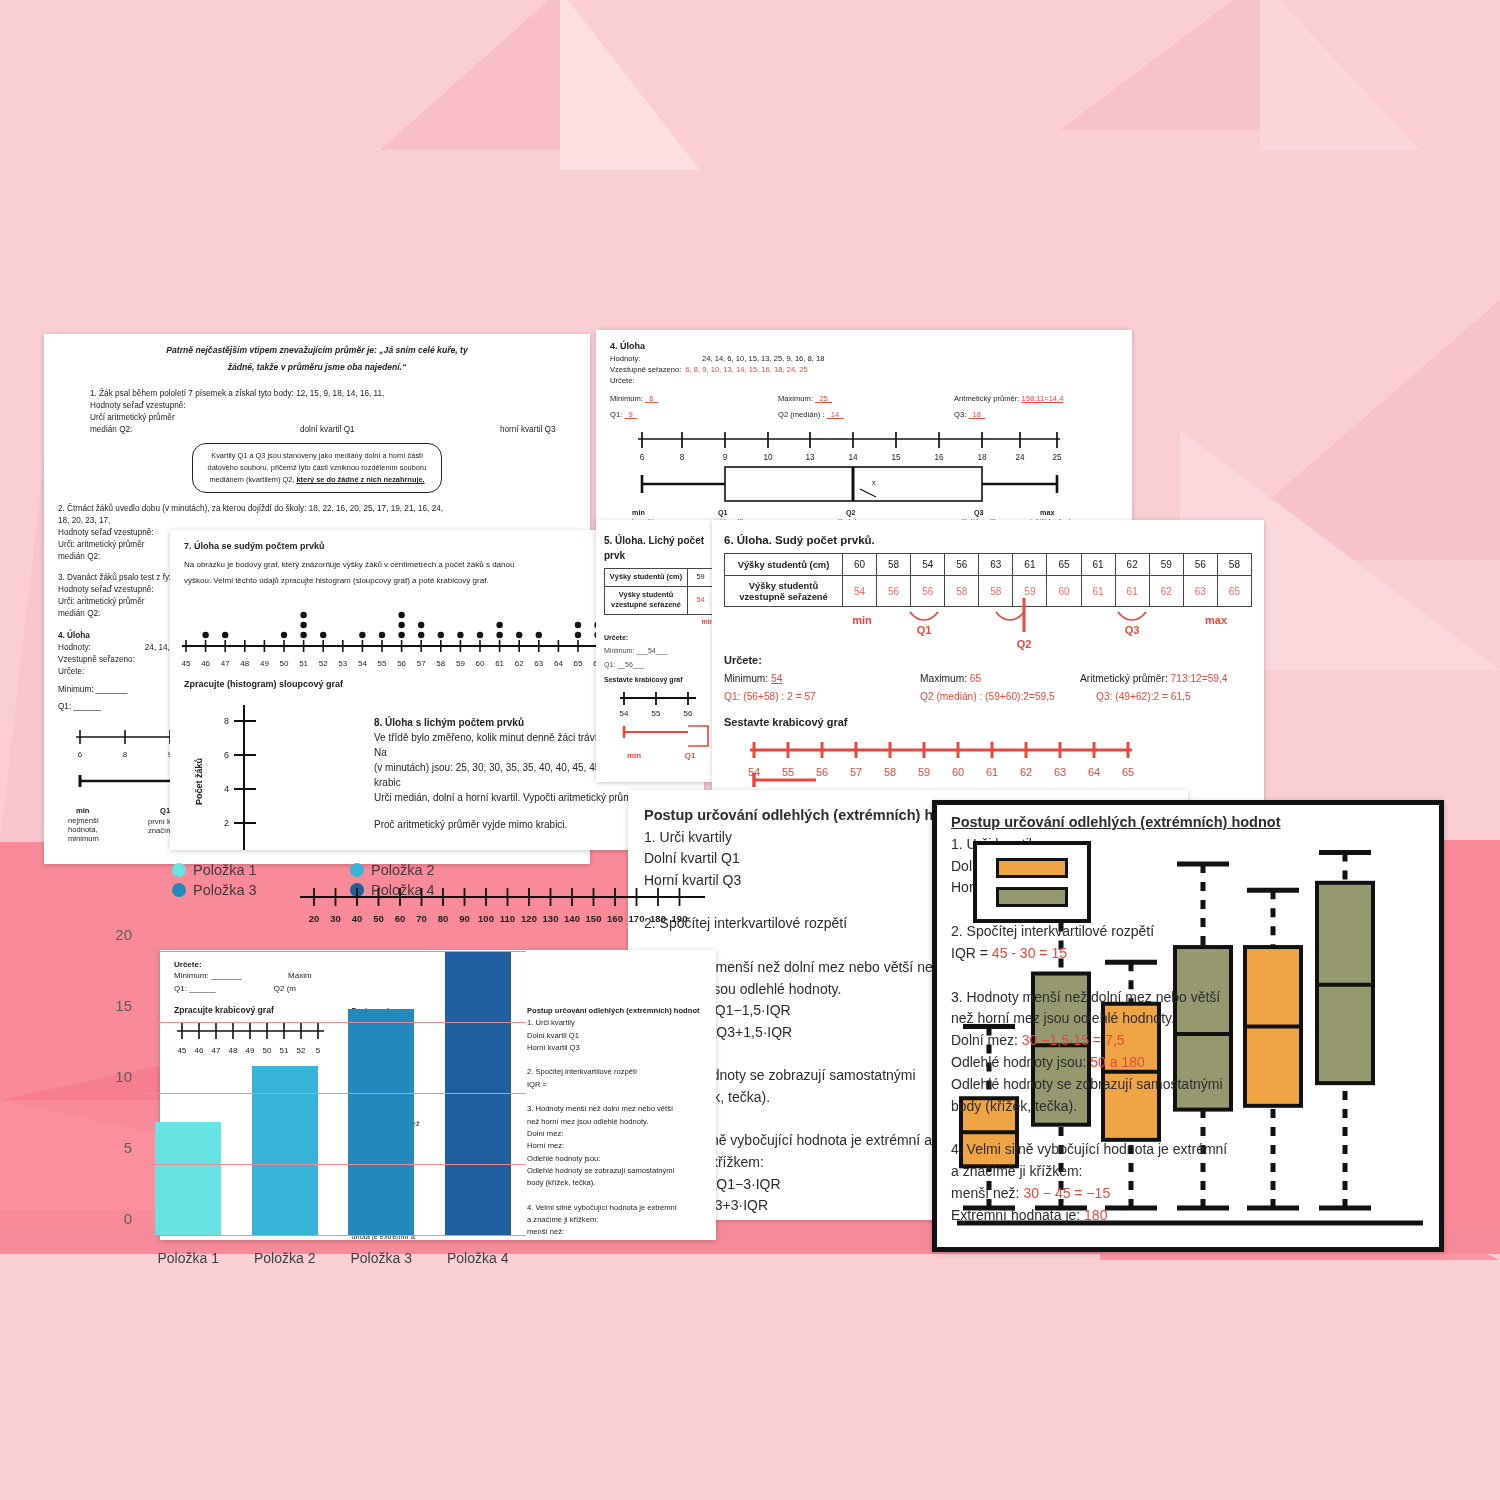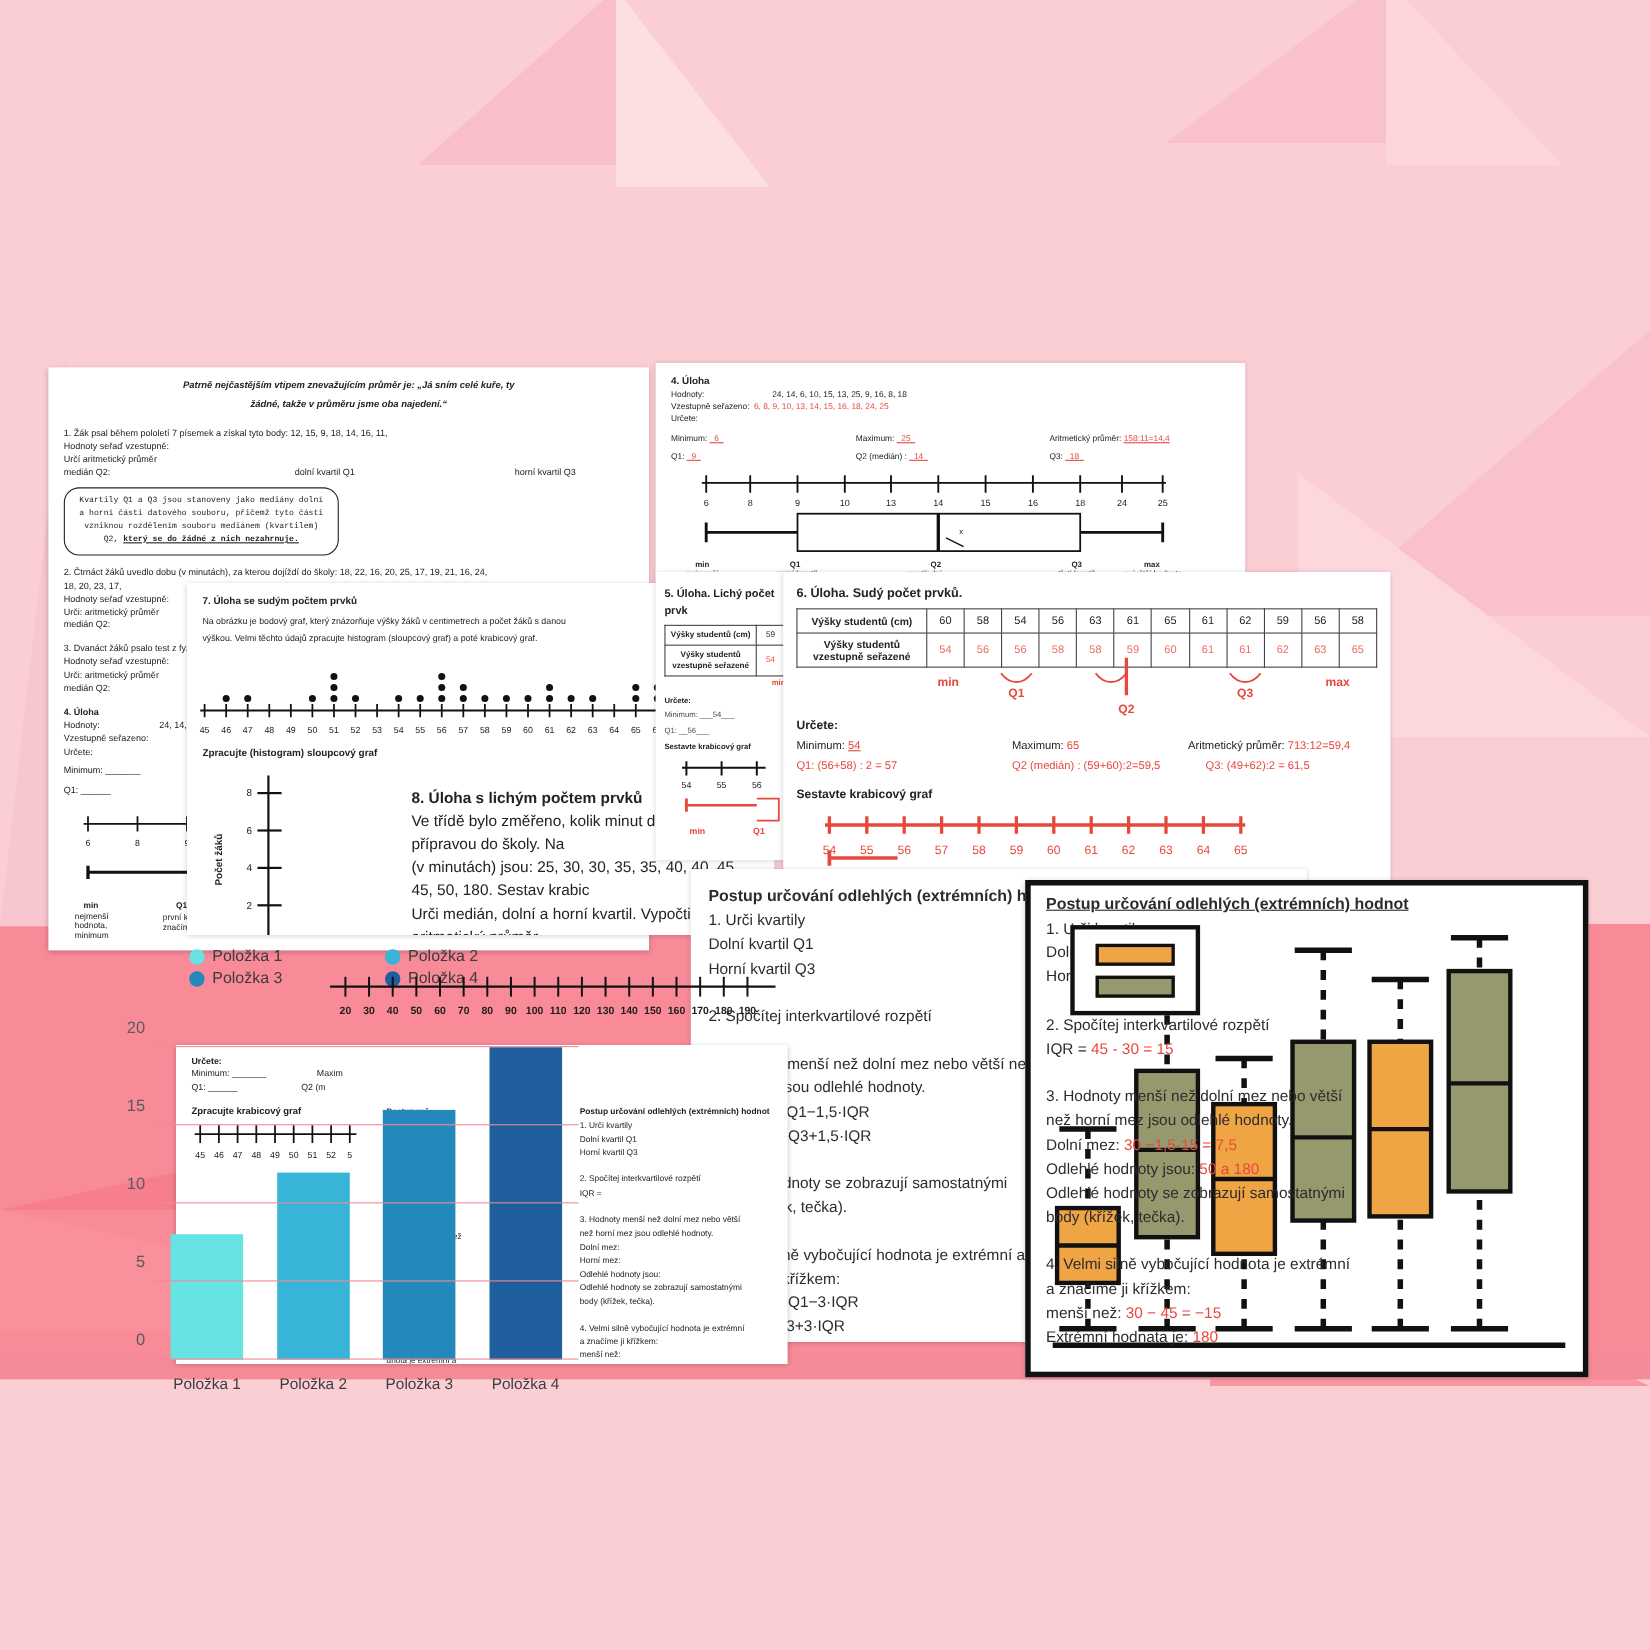--- a/index.html
+++ b/index.html
@@ -49,21 +49,21 @@
   .sheet-h { left:932px; top:800px;  width:512px;  height:452px;
              border:5px solid #111; background:#fff; }
 
   
   .doc { font-size:8.2px; line-height:1.45; padding:10px 14px; }
   .doc b, .doc strong { font-weight:700; }
   .t-center { text-align:center; }
   .red { color:#e8483c; }
   .gray { color:#4a4a4a; }
   .u { text-decoration:underline; }
-  .mt6{margin-top:6px;} .mt10{margin-top:10px;} .mt14{margin-top:14px;}
+  .mt6{margin-top:6px;} .mt10{margin-top:10px;} .mt14{margin-top:14px;margin-left:32px;}
   .hdr { font-weight:700; font-size:9px; }
 
   
   .note {
     border:1.2px solid #222; border-radius:14px; padding:6px 10px;
     font-size:7.4px; line-height:1.6; text-align:center; width:250px;
   }
 
   
   svg { display:block; overflow:visible; }
@@ -149,21 +149,21 @@
         <div>1. Žák psal během pololetí 7 písemek a získal tyto body:  12, 15, 9, 18, 14, 16, 11,</div>
         <div>Hodnoty seřaď vzestupně:</div>
         <div>Určí aritmetický průměr</div>
         <div style="display:flex;gap:90px;">
           <span style="width:120px">medián Q2:</span>
           <span style="width:110px">dolní kvartil Q1</span>
           <span>horní kvartil Q3</span>
         </div>
       </div>
 
-      <div style="display:flex;justify-content:flex-start;margin-top:8px;font-family:Liberation Mono, monospace;">
+      <div style="display:flex;justify-content:center;margin-top:8px;">
         <div class="note">
           <span>Kvartily Q1 a Q3 jsou stanoveny jako mediány dolní a horní části datového souboru, přičemž tyto části vzniknou rozdělením souboru mediánem (kvartilem) Q2,</span>
           <b class="u">který se do žádné z nich nezahrnuje.</b>
         </div>
       </div>
 
       <div class="mt10">
         <div>2. Čtrnáct žáků uvedlo dobu (v minutách), za kterou dojíždí do školy: 18, 22, 16, 20, 25, 17, 19, 21, 16, 24,</div>
         <div>18, 20, 23, 17,</div>
         <div>Hodnoty seřaď vzestupně:</div>
@@ -421,21 +421,21 @@
             <text x="45" y="97">4</text>
               <text x="45" y="131">2</text>
           </g>
           <text x="18" y="110" font-size="9" font-weight="700" fill="#222" transform="rotate(-90 18 110)" font-family="Liberation Sans, sans-serif">Počet žáků</text>
           <g font-size="9" fill="#222" font-family="Liberation Sans, sans-serif">
             <text x="76" y="180">45 -49</text>
               <text x="132" y="180">50 -5</text>
           </g>
         </svg>
 
-        <div style="padding-top:24px;font-size:14px;line-height:1.5;">
+        <div style="padding-top:24px;font-size:10px;line-height:1.5;">
           <b>8. Úloha s lichým počtem prvků</b>
           <div>Ve třídě bylo změřeno, kolik minut denně žáci tráví přípravou do školy. Na</div>
           <div>(v minutách) jsou: 25, 30, 30, 35, 35, 40, 40, 45, 45, 50, 180. Sestav krabic</div>
           <div>Urči medián, dolní a horní kvartil. Vypočti aritmetický průměr.</div>
           <div style="margin-top:12px">Proč aritmetický průměr vyjde mimo krabici.</div>
         </div>
       </div>
     </div>
   </div>
 

